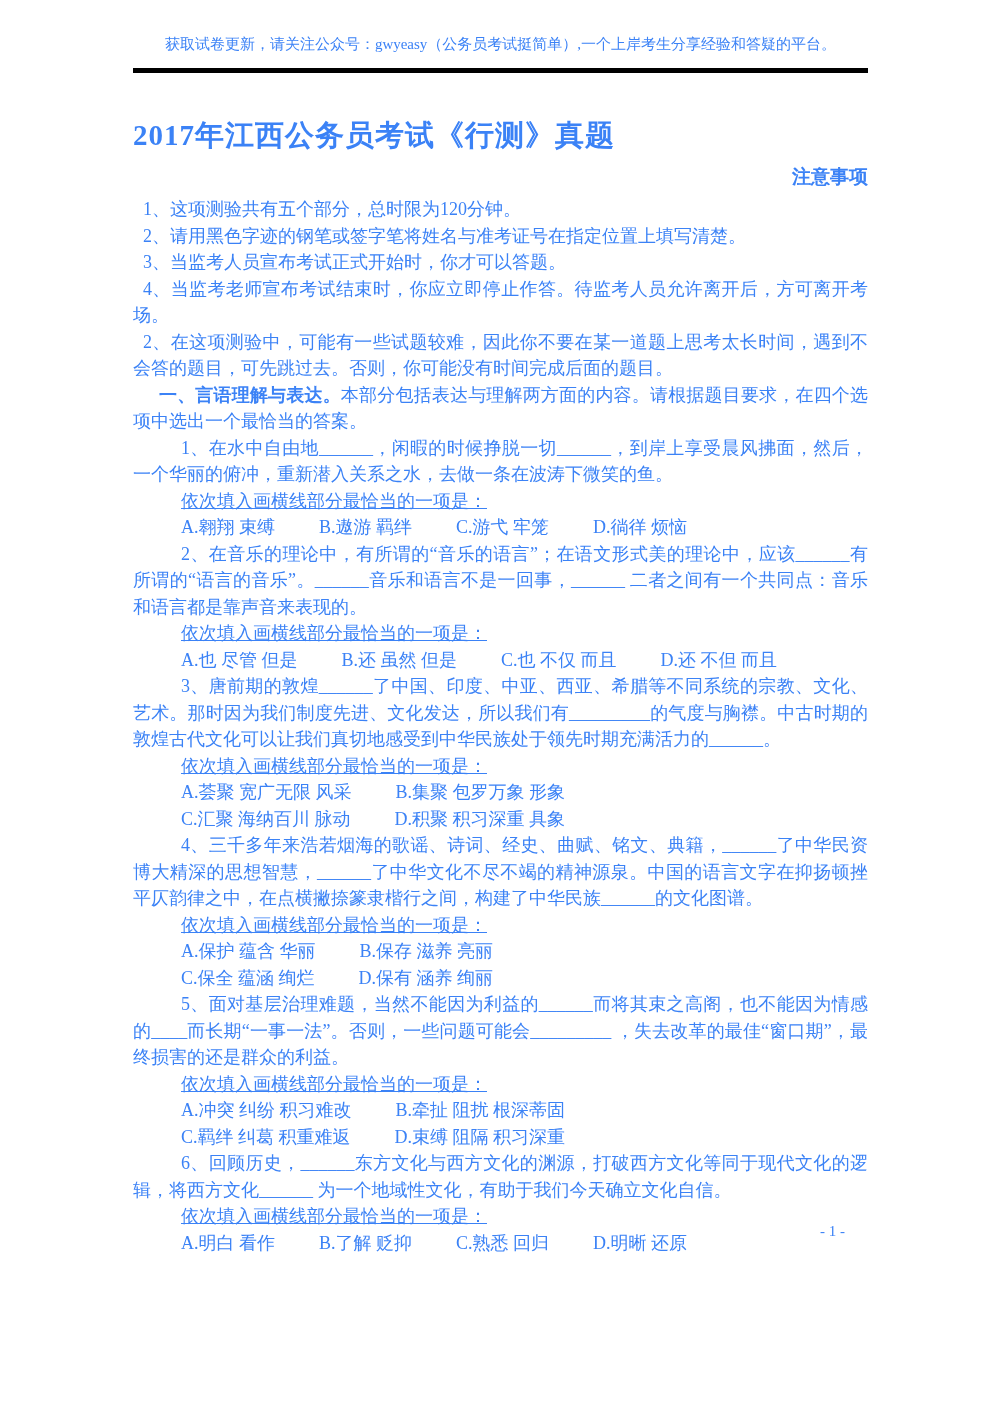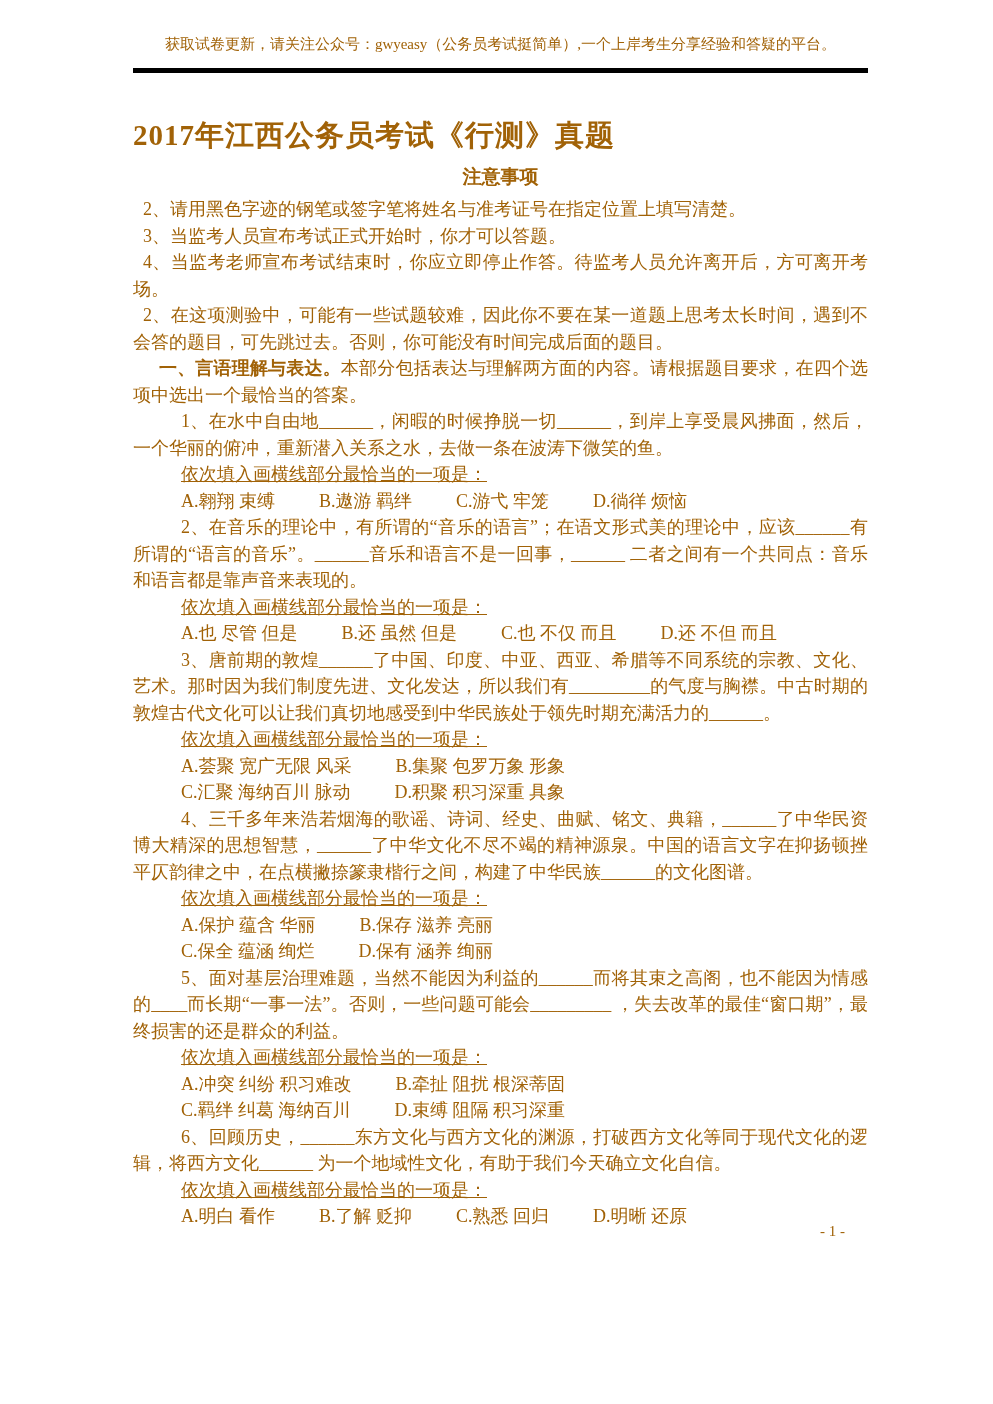--- a/index.html
+++ b/index.html
@@ -2,21 +2,21 @@
 <html><head>
 <meta charset="utf-8">
 <style>
   * { box-sizing: border-box; }
   html, body { margin: 0; padding: 0; background: #ffffff; }
   .page {
     position: relative;
     width: 993px;
     height: 1276px;
     background: #ffffff;
-    color: #a16207;
+    color: #3b82f6;
     font-family: "Liberation Serif", "DejaVu Serif", serif;
     font-size: 18px;
     line-height: 26.5px;
     overflow: hidden;
   }
   .content { padding: 0 125px 0 133px; }
   p { margin: 0; }
 
   .header-text {
     margin-top: 34px;
@@ -33,21 +33,21 @@
 
   .doc-title {
     margin: 42px 0 0 0;
     font-size: 29px;
     font-weight: bold;
     line-height: 40px;
     letter-spacing: 1px;
   }
   .doc-subtitle {
     margin: 9px 0 0 0;
-    text-align: center;
+    text-align: right;
     font-size: 19px;
     font-weight: bold;
     line-height: 25px;
   }
 
   .notices { margin-top: 7px; }
   .notice { text-align: justify; text-indent: 10px; }
 
   .section-para { text-align: justify; text-indent: 26px; }
   .section-para .section-heading { font-weight: bold; }
@@ -74,20 +74,21 @@
 
     <div class="header">
       <div class="header-text">获取试卷更新，请关注公众号：gwyeasy（公务员考试挺简单）,一个上岸考生分享经验和答疑的平台。</div>
       <div class="header-rule"></div>
     </div>
 
     <h1 class="doc-title">2017年江西公务员考试《行测》真题</h1>
     <h2 class="doc-subtitle">注意事项</h2>
 
     <div class="notices">
+      <p class="notice">1、这项测验共有五个部分，总时限为120分钟。</p>
       <p class="notice">2、请用黑色字迹的钢笔或签字笔将姓名与准考证号在指定位置上填写清楚。</p>
       <p class="notice">3、当监考人员宣布考试正式开始时，你才可以答题。</p>
       <p class="notice">4、当监考老师宣布考试结束时，你应立即停止作答。待监考人员允许离开后，方可离开考场。</p>
       <p class="notice">2、在这项测验中，可能有一些试题较难，因此你不要在某一道题上思考太长时间，遇到不会答的题目，可先跳过去。否则，你可能没有时间完成后面的题目。</p>
     </div>
 
     <p class="section-para"><span class="section-heading">一、言语理解与表达。</span><span>本部分包括表达与理解两方面的内容。请根据题目要求，在四个选项中选出一个最恰当的答案。</span></p>
 
     <div class="question">
       <p class="stem">1、在水中自由地______，闲暇的时候挣脱一切______，到岸上享受晨风拂面，然后，一个华丽的俯冲，重新潜入关系之水，去做一条在波涛下微笑的鱼。</p>
@@ -127,21 +128,21 @@
       </p>
     </div>
 
     <div class="question">
       <p class="stem">5、面对基层治理难题，当然不能因为利益的______而将其束之高阁，也不能因为情感的____而长期“一事一法”。否则，一些问题可能会_________ ，失去改革的最佳“窗口期”，最终损害的还是群众的利益。</p>
       <p class="prompt">依次填入画横线部分最恰当的一项是：</p>
       <p class="options-row">
         <span class="option">A.冲突 纠纷 积习难改</span><span class="option">B.牵扯 阻扰 根深蒂固</span>
       </p>
       <p class="options-row">
-        <span class="option">C.羁绊 纠葛 海纳百川</span><span class="option">D.束缚 阻隔 积习深重</span>
+        <span class="option">C.羁绊 纠葛 积重难返</span><span class="option">D.束缚 阻隔 积习深重</span>
       </p>
     </div>
 
     <div class="question">
       <p class="stem">6、回顾历史，______东方文化与西方文化的渊源，打破西方文化等同于现代文化的逻辑，将西方文化______ 为一个地域性文化，有助于我们今天确立文化自信。</p>
       <p class="prompt">依次填入画横线部分最恰当的一项是：</p>
       <p class="options-row">
         <span class="option">A.明白 看作</span><span class="option">B.了解 贬抑</span><span class="option">C.熟悉 回归</span><span class="option">D.明晰 还原</span>
       </p>
     </div>

